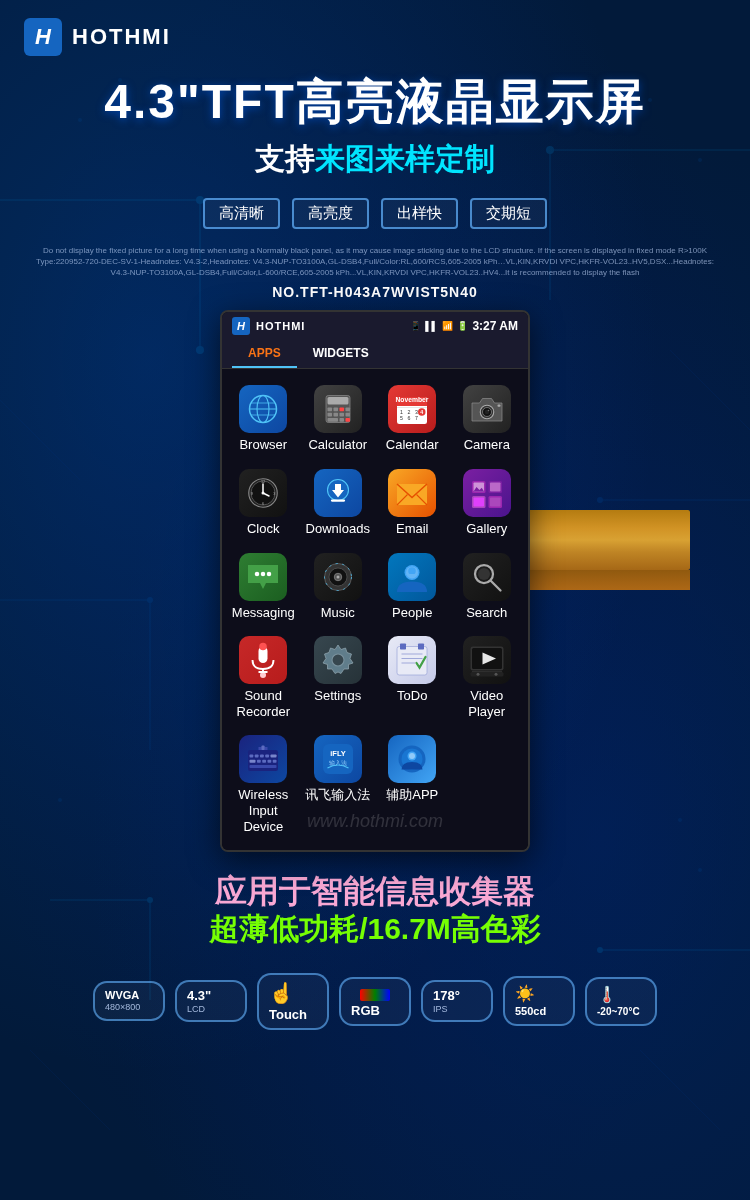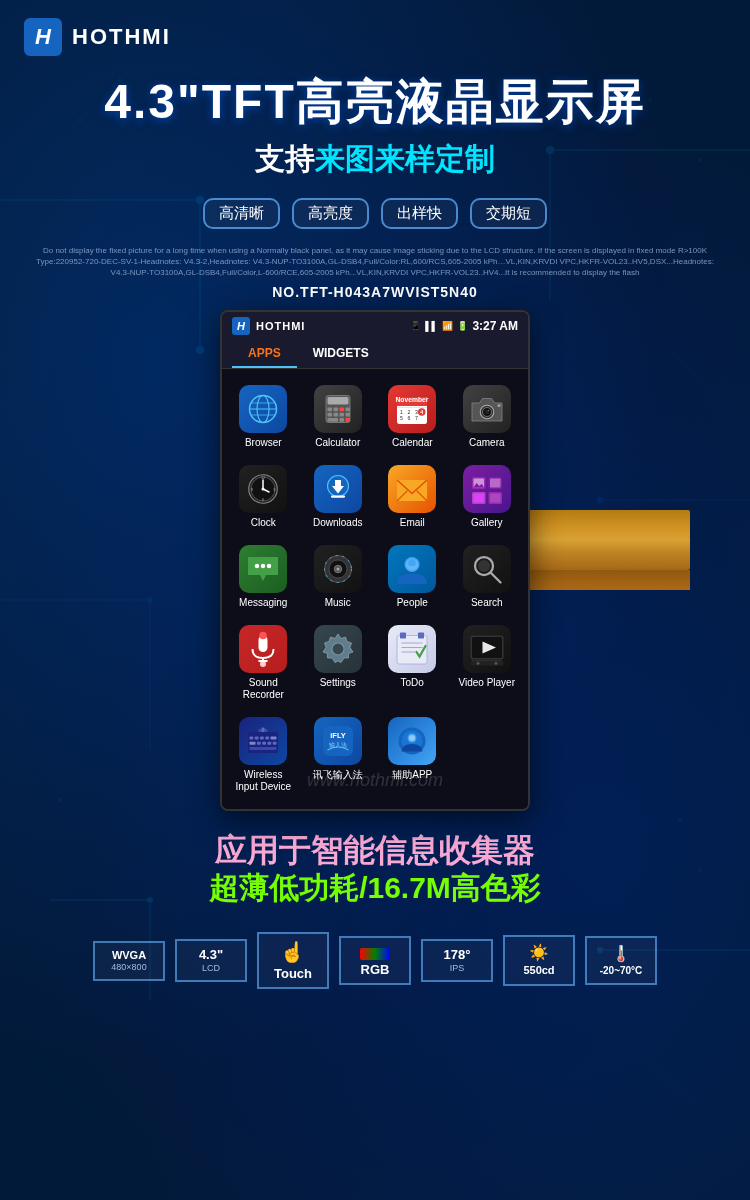--- a/index.html
+++ b/index.html
@@ -87,21 +87,21 @@
       display: flex;
       justify-content: center;
       gap: 12px;
       padding: 8px 20px 12px;
     }
     .feature-tag {
       border: 2px solid rgba(100,180,255,0.7);
       color: white;
       font-size: 15px;
       padding: 4px 14px;
-      border-radius: 10px;
+      border-radius: 4px;
       background: rgba(255,255,255,0.04);
     }
 
     
     .product-notice {
       text-align: center;
       color: rgba(200,220,255,0.6);
       font-size: 8px;
       padding: 4px 30px 2px;
       line-height: 1.4;
@@ -221,21 +221,21 @@
       height: 48px;
       border-radius: 10px;
       display: flex;
       align-items: center;
       justify-content: center;
       font-size: 24px;
       overflow: hidden;
     }
     .app-label {
       color: white;
-      font-size: 10px;
+      font-size: 13px;
       text-align: center;
       line-height: 1.2;
     }
 
     
     .icon-browser { background: linear-gradient(135deg, #1565c0, #0d47a1); }
     .icon-calculator { background: linear-gradient(135deg, #424242, #212121); }
     .icon-calendar { background: linear-gradient(135deg, #e53935, #b71c1c); border: none; }
     .icon-camera { background: linear-gradient(135deg, #424242, #212121); }
     .icon-clock { background: linear-gradient(135deg, #212121, #111); }
@@ -292,23 +292,23 @@
       display: flex;
       justify-content: center;
       align-items: center;
       gap: 10px;
       padding: 16px 20px 20px;
       flex-wrap: wrap;
     }
     .spec-badge {
       border: 2px solid rgba(100,180,255,0.6);
       color: white;
-      border-radius: 0;
+      border-radius: 14px;
       padding: 6px 10px;
-      text-align: center;
+      text-align: left;
       min-width: 72px;
       background: rgba(255,255,255,0.04);
     }
     .spec-main {
       font-size: 13px;
       font-weight: 700;
       line-height: 1.2;
     }
     .spec-sub {
       font-size: 9px;

